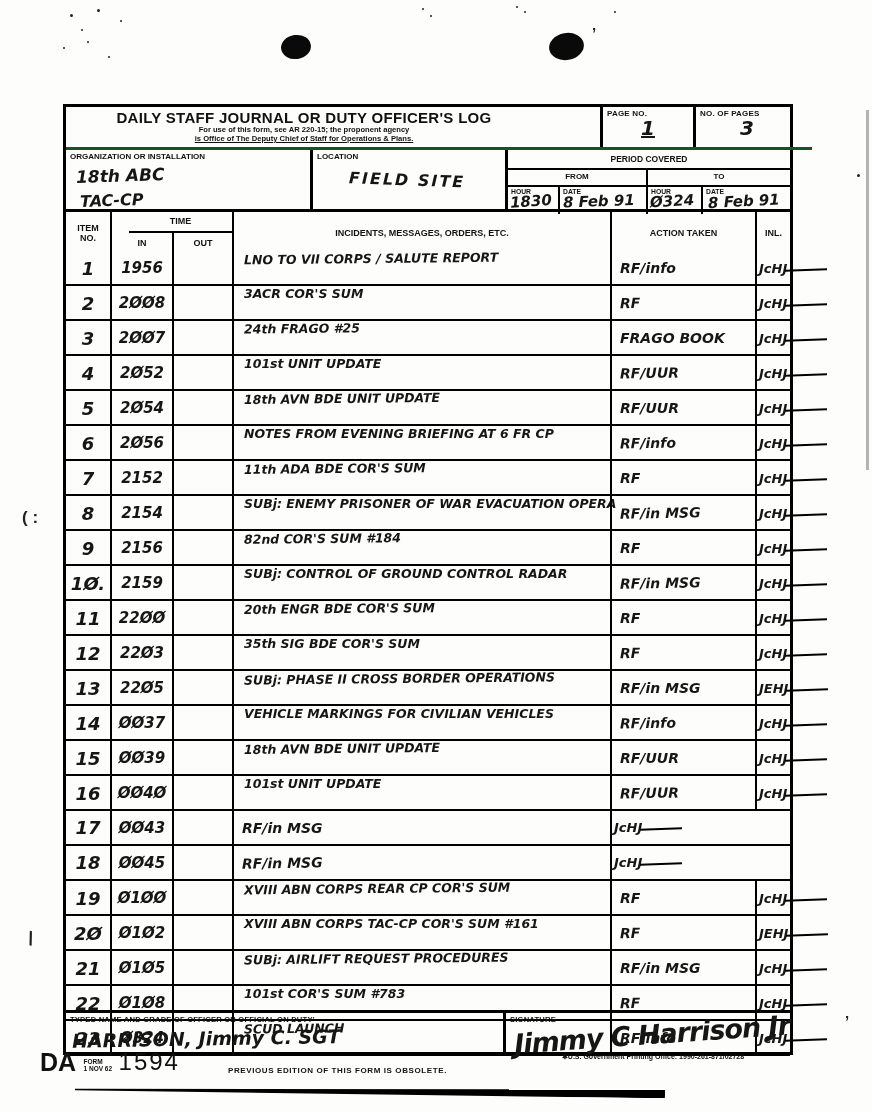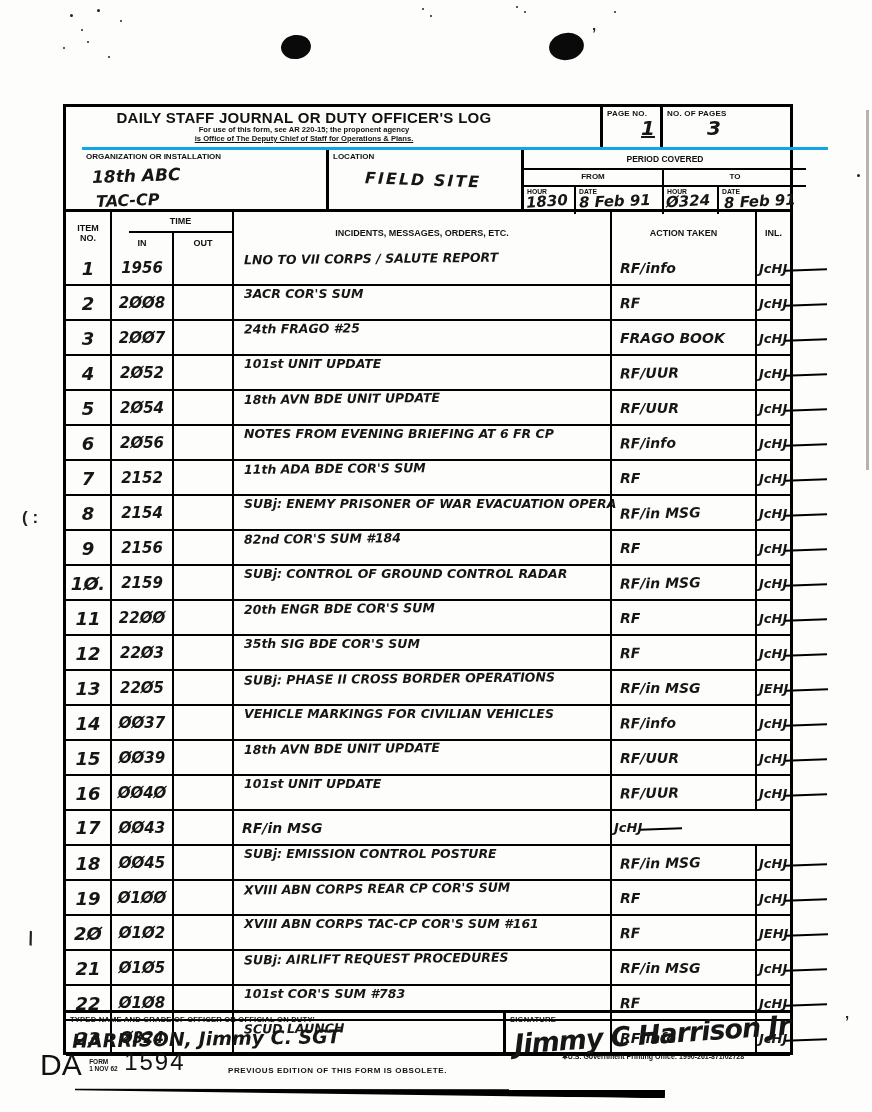--- a/index.html
+++ b/index.html
@@ -21,21 +21,21 @@
   .hw{font-family:"DejaVu Sans",sans-serif;font-style:italic;font-weight:bold;
       color:#161616;white-space:nowrap;}
   
   #title-block{left:0;top:0;width:476px;height:40px;text-align:center;}
   #form-title{font-size:15px;font-weight:bold;letter-spacing:.3px;margin-top:2px;}
   .subline{font-size:7.6px;font-weight:bold;line-height:8.5px;}
   .hdr-box{top:0;height:40px;border-left:3px solid #000;}
   .hdr-box .lbl{font-size:8px;padding:2px 0 0 4px;}
   .hdr-box .hw{font-size:20px;text-align:center;display:block;margin-top:-2px;}
   
-  #org-row{left:16px;top:40px;width:746px;height:62px;border-top:3px solid #0ea5e9;}
+  #org-row{left:0;top:40px;width:746px;height:62px;border-top:3px solid #14532d;}
   .cell-lbl{font-size:8px;font-weight:bold;padding:2px 0 0 4px;}
   #period-head{border-bottom:2px solid #000;text-align:center;font-size:8.5px;
                font-weight:bold;height:18px;line-height:18px;}
   .fromto{height:15px;border-bottom:2px solid #000;font-size:8px;font-weight:bold;
           text-align:center;line-height:14px;}
   .tiny-lbl{font-size:6.8px;font-weight:bold;padding:1px 0 0 3px;}
   
   #col-head{left:0;top:102px;width:724px;height:42px;border-top:3px solid #000;
             display:grid;grid-template-columns:44px 122px 378px 145px 1fr;}
   #col-head .hc{border-left:2px solid #000;display:flex;align-items:center;
@@ -60,21 +60,21 @@
   
   #foot-row{left:0;top:903px;width:724px;height:42px;border-top:3px solid #000;}
   #typed-cell{left:0;top:0;width:437px;height:100%;border-radius:11px;}
   #sig-cell{left:437px;top:0;width:287px;height:100%;border-left:3px solid #000;}
   .foot-lbl{font-size:7.6px;font-weight:bold;padding:2px 0 0 4px;letter-spacing:.2px;}
   #typed-value{font-size:19px;margin:2px 0 0 6px;transform:rotate(-1deg);}
   #sig-value{position:absolute;left:8px;top:6px;font-size:27px;transform:rotate(-4deg);
              letter-spacing:-1px;z-index:5;}
   
   #da-line{position:absolute;left:40px;top:1048px;}
-  #da-word{font-size:30px;font-weight:normal;display:inline-block;vertical-align:top;}
+  #da-word{font-size:25px;font-weight:bold;display:inline-block;vertical-align:top;}
   #form-stack{display:inline-block;font-size:6.5px;font-weight:bold;line-height:7px;
               margin:10px 0 0 3px;vertical-align:top;}
   #form-num{font-size:24px;font-weight:normal;display:inline-block;vertical-align:top;
             margin-left:2px;letter-spacing:2px;}
   #obsolete{position:absolute;left:228px;top:1066px;font-size:8px;font-weight:bold;
             letter-spacing:.6px;}
   #gpo{position:absolute;left:562px;top:1053px;font-size:7px;font-weight:bold;}
 </style>
 </head>
 <body>
@@ -107,21 +107,21 @@
 
     <div class="abs" id="title-block">
       <div id="form-title">DAILY STAFF JOURNAL OR DUTY OFFICER'S LOG</div>
       <div class="subline">For use of this form, see AR 220-15; the proponent agency</div>
       <div class="subline" style="text-decoration:underline;">is  Office of  The Deputy Chief of Staff for Operations &amp; Plans.</div>
     </div>
     <div class="abs hdr-box" style="left:534px;width:93px;">
       <div class="lbl">PAGE NO.</div>
       <span class="hw" style="text-decoration:underline;">1</span>
     </div>
-    <div class="abs hdr-box" style="left:594px;width:105px;">
+    <div class="abs hdr-box" style="left:627px;width:105px;">
       <div class="lbl">NO. OF PAGES</div>
       <span class="hw">3</span>
     </div>
 
     <div class="abs" id="org-row">
       <div class="abs" style="left:0;top:0;width:244px;height:62px;">
         <div class="cell-lbl">ORGANIZATION OR INSTALLATION</div>
         <div class="hw" style="font-size:17px;margin:2px 0 0 10px;transform:rotate(-2deg);">18th ABC</div>
         <div class="hw" style="font-size:16px;margin:5px 0 0 14px;transform:rotate(-2deg);">TAC-CP</div>
       </div>
@@ -513,23 +513,20 @@
         <div class="row">
     <div class="c-no">
             <span class="hw">18</span>
           </div>
     <div class="c-time">
             <span class="hw">ØØ45</span>
           </div>
     <div class="c-time">
             <span class="hw"></span>
           </div>
-    <div class="c-inc">
-            <span class="hw">SUBj: EMISSION CONTROL POSTURE</span>
-          </div>
     <div class="c-act">
             <span class="hw">RF/in MSG</span>
           </div>
     <div class="c-inl">
             <span class="hw">JcHJ</span>
           </div>
   </div>
         <div class="row">
     <div class="c-no">
             <span class="hw">19</span>

